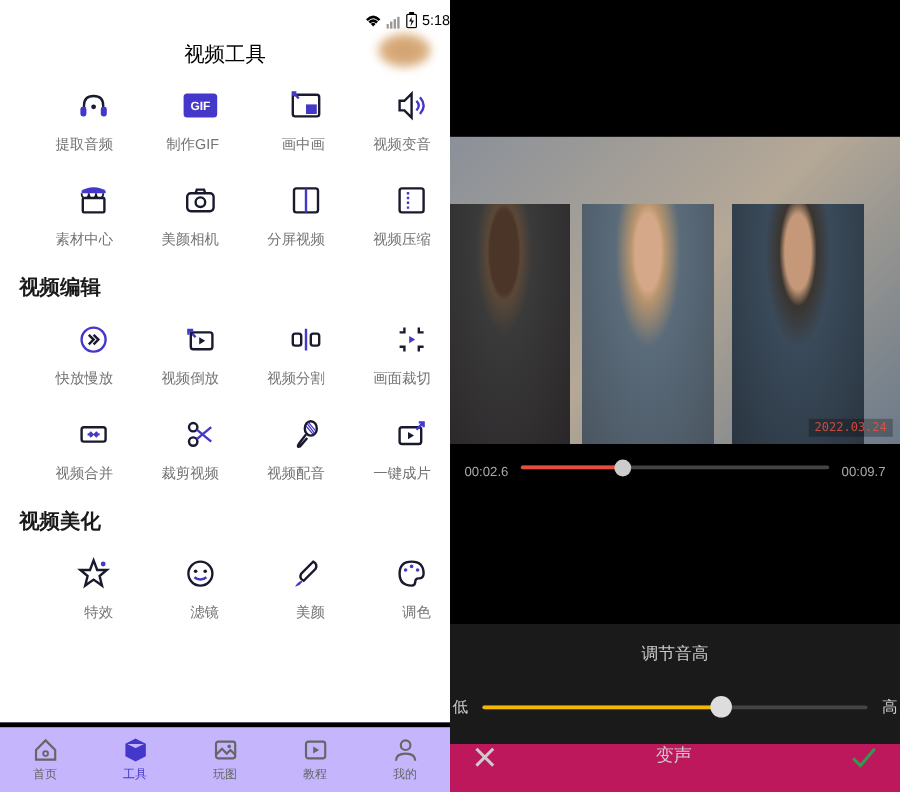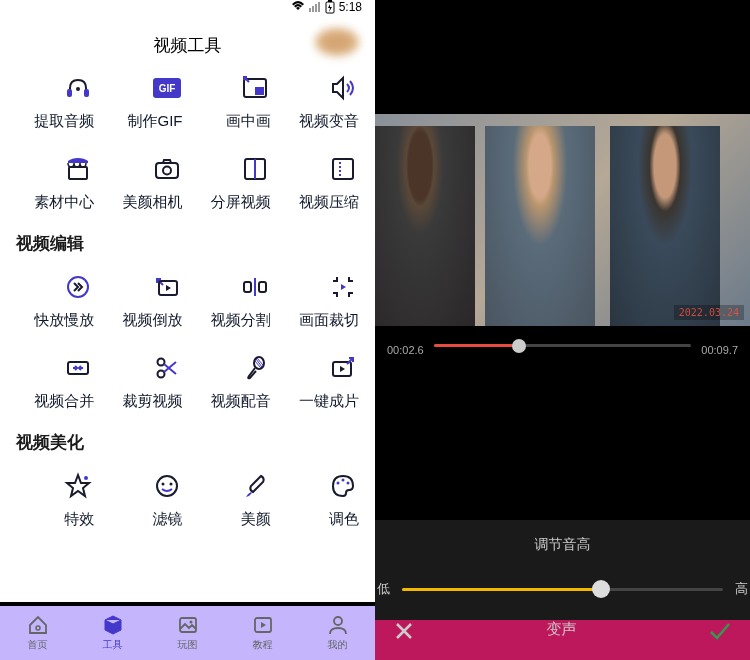--- a/index.html
+++ b/index.html
@@ -1,35 +1,35 @@
 <!DOCTYPE html>
 <html><head>
 <meta charset="utf-8">
 <style>
 *{margin:0;padding:0;box-sizing:border-box;font-family:-apple-system,"PingFang SC","Microsoft YaHei",sans-serif}
 body{width:750px;height:660px;display:flex;overflow:hidden}
 .left{width:375px;height:660px;background:#fff;display:flex;flex-direction:column;position:relative}
 .right{width:375px;height:660px;background:#000;display:flex;flex-direction:column;position:relative}
-.status-bar{height:24px;display:flex;justify-content:flex-end;align-items:flex-start;padding:0 13px;gap:4px;font-size:12px}
+.status-bar{height:24px;display:flex;justify-content:flex-end;align-items:flex-end;padding:0 0;gap:4px;font-size:12px}
 .status-bar .time{font-weight:500}
 .title-bar{height:42px;display:flex;align-items:center;justify-content:center;font-size:17px;font-weight:500;position:relative}
 .avatar-blur{position:absolute;right:16px;top:4px;width:44px;height:28px;background:radial-gradient(ellipse,#d4a574 30%,#e0b88a 70%);filter:blur(4px);border-radius:50%}
 .content{flex:1;overflow-y:auto;padding:0 16px}
 .section-title{font-size:17px;font-weight:600;margin:14px 0 10px;color:#1a1a1a}
 .grid{display:grid;grid-template-columns:repeat(4,1fr);gap:10px}
 .tool-item{display:flex;flex-direction:column;align-items:flex-end;gap:8px;padding:6px 0;cursor:pointer}
 .tool-icon{width:32px;height:32px;display:flex;align-items:center;justify-content:center}
-.tool-label{font-size:15px;color:#0f172a}
+.tool-label{font-size:12px;color:#737373}
 .bottom-nav{height:58px;border-top:4px solid #000000;display:flex;background:#c4b5fd}
 .nav-item{flex:1;display:flex;flex-direction:column;align-items:center;justify-content:center;gap:2px;cursor:pointer}
 .nav-icon{width:22px;height:22px;display:flex;align-items:center;justify-content:center}
 .nav-label{font-size:10px;color:#666}
 .nav-item.active .nav-label{color:#4338ca}
 
-.video-preview{width:375px;height:212px;margin-top:114px;background:linear-gradient(135deg,#8a9099 0%,#b5a896 50%,#6b7a8a 100%);position:relative;overflow:hidden}
+.video-preview{width:375px;height:256px;margin-top:114px;background:linear-gradient(135deg,#8a9099 0%,#b5a896 50%,#6b7a8a 100%);position:relative;overflow:hidden}
 .person{position:absolute;bottom:0;width:110px;height:200px}
 .p1{left:-10px;background:radial-gradient(ellipse at 50% 20%,#4a3528 15%,#5a4838 18%,#3a3a3a 30%,#2a2629 100%)}
 .p2{left:110px;background:radial-gradient(ellipse at 50% 20%,#d4a888 14%,#b8956e 18%,#5a6b7a 35%,#4a5560 100%)}
 .p3{left:235px;background:radial-gradient(ellipse at 50% 20%,#c49878 14%,#3a3530 20%,#3a4a5a 35%,#2a3540 100%)}
 .watermark{position:absolute;bottom:6px;right:6px;color:#e74c3c;font-size:10px;padding:2px 5px;background:rgba(0,0,0,0.3);opacity:0.85;font-family:monospace}
 .timeline{padding:18px 12px;display:flex;align-items:flex-start;gap:10px}
 .time-label{color:#aaa;font-size:11px}
 .track{flex:1;height:3px;background:#444;position:relative;border-radius:2px}
 .track-fill{position:absolute;left:0;top:0;height:100%;width:33%;background:#e74c3c;border-radius:2px}
 .track-thumb{position:absolute;left:33%;top:50%;transform:translate(-50%,-50%);width:14px;height:14px;background:#ccc;border-radius:50%}

